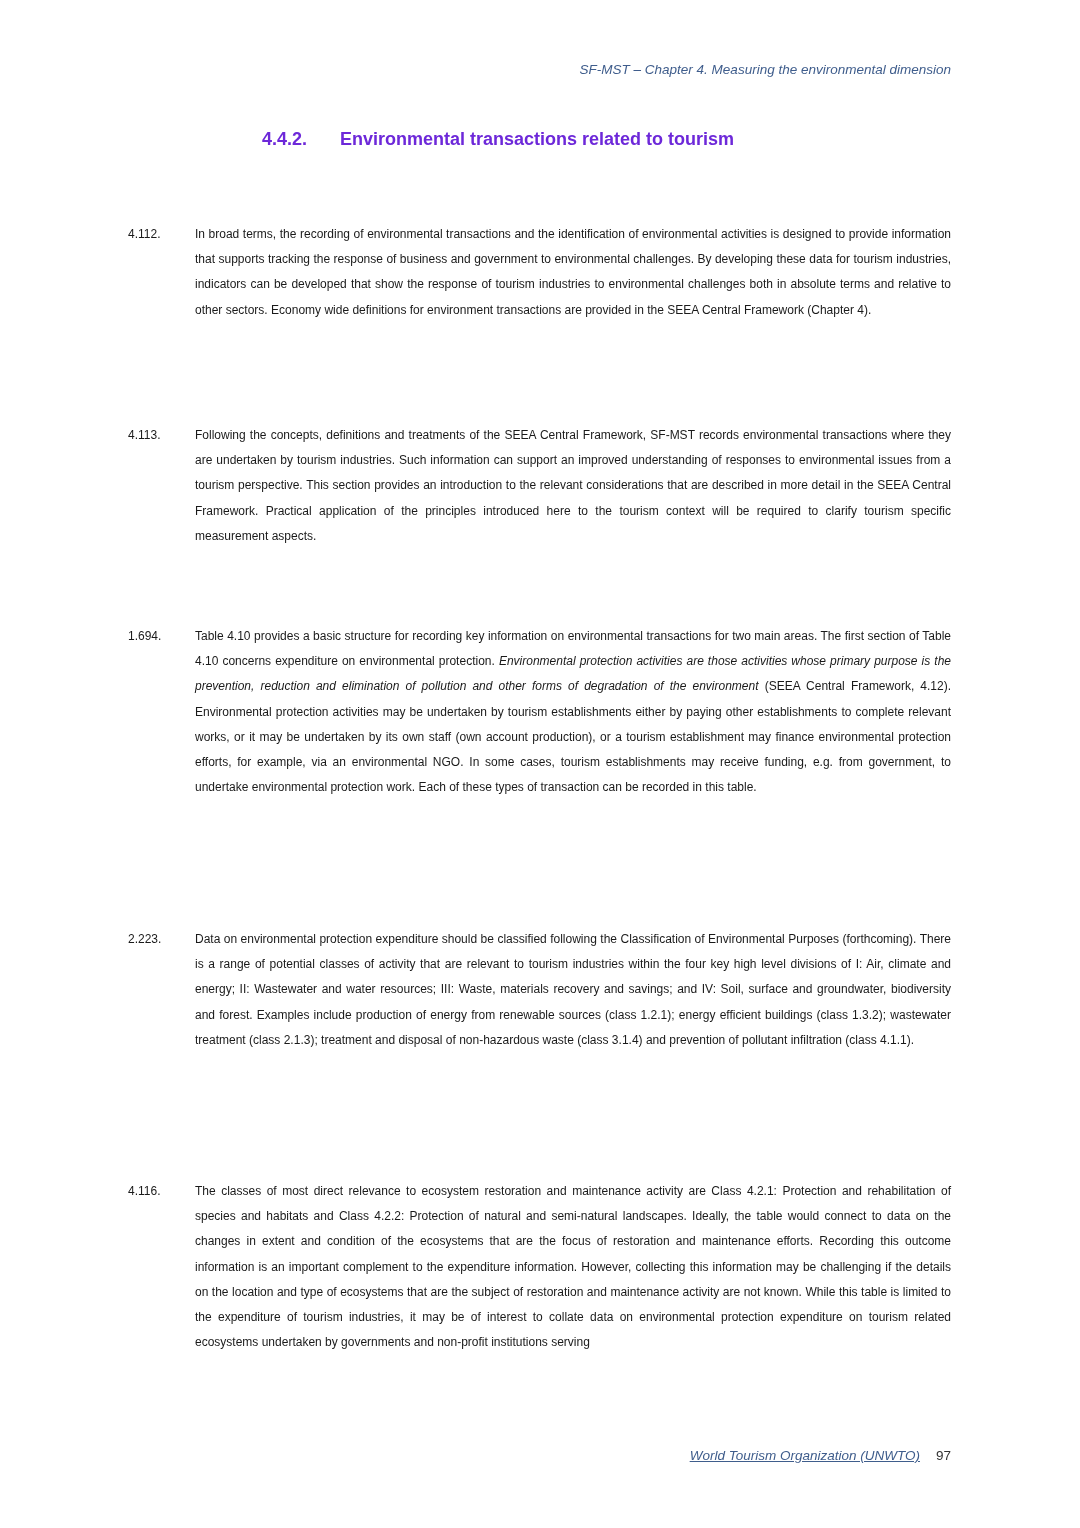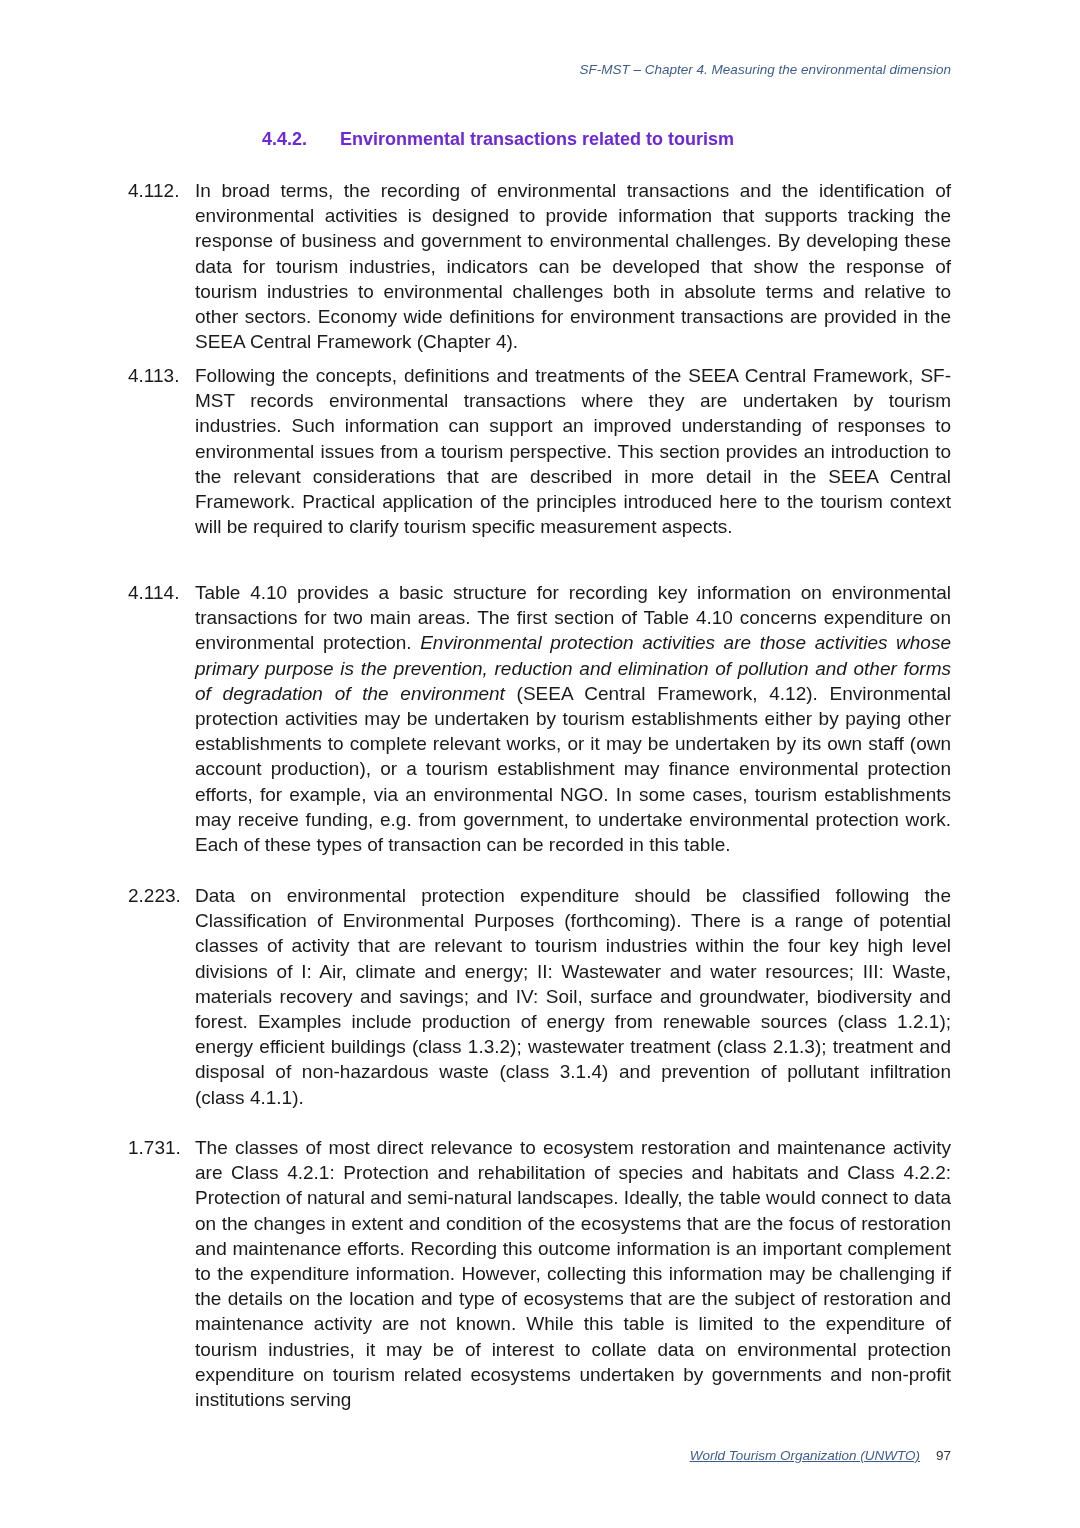--- a/index.html
+++ b/index.html
@@ -3,26 +3,26 @@
 <meta charset="utf-8">
 <style>
   html, body { margin: 0; padding: 0; background: #ffffff; }
   body { width: 1080px; height: 1528px; position: relative; overflow: hidden;
          font-family: "Liberation Sans", sans-serif; color: #1a1a1a; }
   .running-header { position: absolute; top: 62px; right: 129px; font-size: 13.5px; font-style: italic;
                     color: #3f5d8c; letter-spacing: 0; text-align: right; }
   .section-heading { position: absolute; top: 129px; left: 262px; font-size: 18px; font-weight: bold;
                      color: #6d28d9; white-space: nowrap; }
   .section-heading .num { display: inline-block; width: 78px; }
-  .para { position: absolute; left: 128px; width: 823px; font-size: 19px; line-height: 25.2px; }
+  .para { position: absolute; left: 128px; width: 823px; font-size: 12px; line-height: 25.2px; margin-top: 44px; }
   .para .pnum { position: absolute; left: 0; top: 0; width: 67px; }
   .para .ptext { margin-left: 67px; text-align: justify; }
   .para .ptext .em { font-style: italic; }
   #p112 { top: 178px; }
-  #p113 { top: 363px; }
+  #p113 { top: 379px; }
   #p114 { top: 580px; }
   #p115 { top: 883px; }
   #p116 { top: 1135px; }
   .running-footer { position: absolute; top: 1448px; right: 129px; font-size: 13.5px; color: #3f5d8c; white-space: nowrap; }
   .running-footer .org { font-style: italic; text-decoration: underline; }
   .running-footer .page { margin-left: 16px; color: #333; }
 </style>
 </head>
 <body>
 
@@ -36,29 +36,29 @@
   <span class="pnum">4.112.</span>
   <div class="ptext">In broad terms, the recording of environmental transactions and the identification of environmental activities is designed to provide information that supports tracking the response of business and government to environmental challenges. By developing these data for tourism industries, indicators can be developed that show the response of tourism industries to environmental challenges both in absolute terms and relative to other sectors. Economy wide definitions for environment transactions are provided in the SEEA Central Framework (Chapter 4).</div>
 </div>
 
 <div class="para" id="p113">
   <span class="pnum">4.113.</span>
   <div class="ptext">Following the concepts, definitions and treatments of the SEEA Central Framework, SF-MST records environmental transactions where they are undertaken by tourism industries. Such information can support an improved understanding of responses to environmental issues from a tourism perspective. This section provides an introduction to the relevant considerations that are described in more detail in the SEEA Central Framework. Practical application of the principles introduced here to the tourism context will be required to clarify tourism specific measurement aspects.</div>
 </div>
 
 <div class="para" id="p114">
-  <span class="pnum">4.114.</span>
+  <span class="pnum">1.694.</span>
   <div class="ptext"><span>Table 4.10 provides a basic structure for recording key information on environmental transactions for two main areas. The first section of Table 4.10 concerns expenditure on environmental protection. </span><span class="em">Environmental protection activities are those activities whose primary purpose is the prevention, reduction and elimination of pollution and other forms of degradation of the environment</span><span> (SEEA Central Framework, 4.12). Environmental protection activities may be undertaken by tourism establishments either by paying other establishments to complete relevant works, or it may be undertaken by its own staff (own account production), or a tourism establishment may finance environmental protection efforts, for example, via an environmental NGO. In some cases, tourism establishments may receive funding, e.g. from government, to undertake environmental protection work. Each of these types of transaction can be recorded in this table.</span></div>
 </div>
 
 <div class="para" id="p115">
   <span class="pnum">2.223.</span>
   <div class="ptext">Data on environmental protection expenditure should be classified following the Classification of Environmental Purposes (forthcoming). There is a range of potential classes of activity that are relevant to tourism industries within the four key high level divisions of I: Air, climate and energy; II: Wastewater and water resources; III: Waste, materials recovery and savings; and IV: Soil, surface and groundwater, biodiversity and forest. Examples include production of energy from renewable sources (class 1.2.1); energy efficient buildings (class 1.3.2); wastewater treatment (class 2.1.3); treatment and disposal of non-hazardous waste (class 3.1.4) and prevention of pollutant infiltration (class 4.1.1).</div>
 </div>
 
 <div class="para" id="p116">
-  <span class="pnum">1.731.</span>
+  <span class="pnum">4.116.</span>
   <div class="ptext">The classes of most direct relevance to ecosystem restoration and maintenance activity are Class 4.2.1: Protection and rehabilitation of species and habitats and Class 4.2.2: Protection of natural and semi-natural landscapes. Ideally, the table would connect to data on the changes in extent and condition of the ecosystems that are the focus of restoration and maintenance efforts. Recording this outcome information is an important complement to the expenditure information. However, collecting this information may be challenging if the details on the location and type of ecosystems that are the subject of restoration and maintenance activity are not known. While this table is limited to the expenditure of tourism industries, it may be of interest to collate data on environmental protection expenditure on tourism related ecosystems undertaken by governments and non-profit institutions serving</div>
 </div>
 
 <div class="running-footer">
   <span class="org">World Tourism Organization (UNWTO)</span><span class="page">97</span>
 </div>
 
 </body></html>

